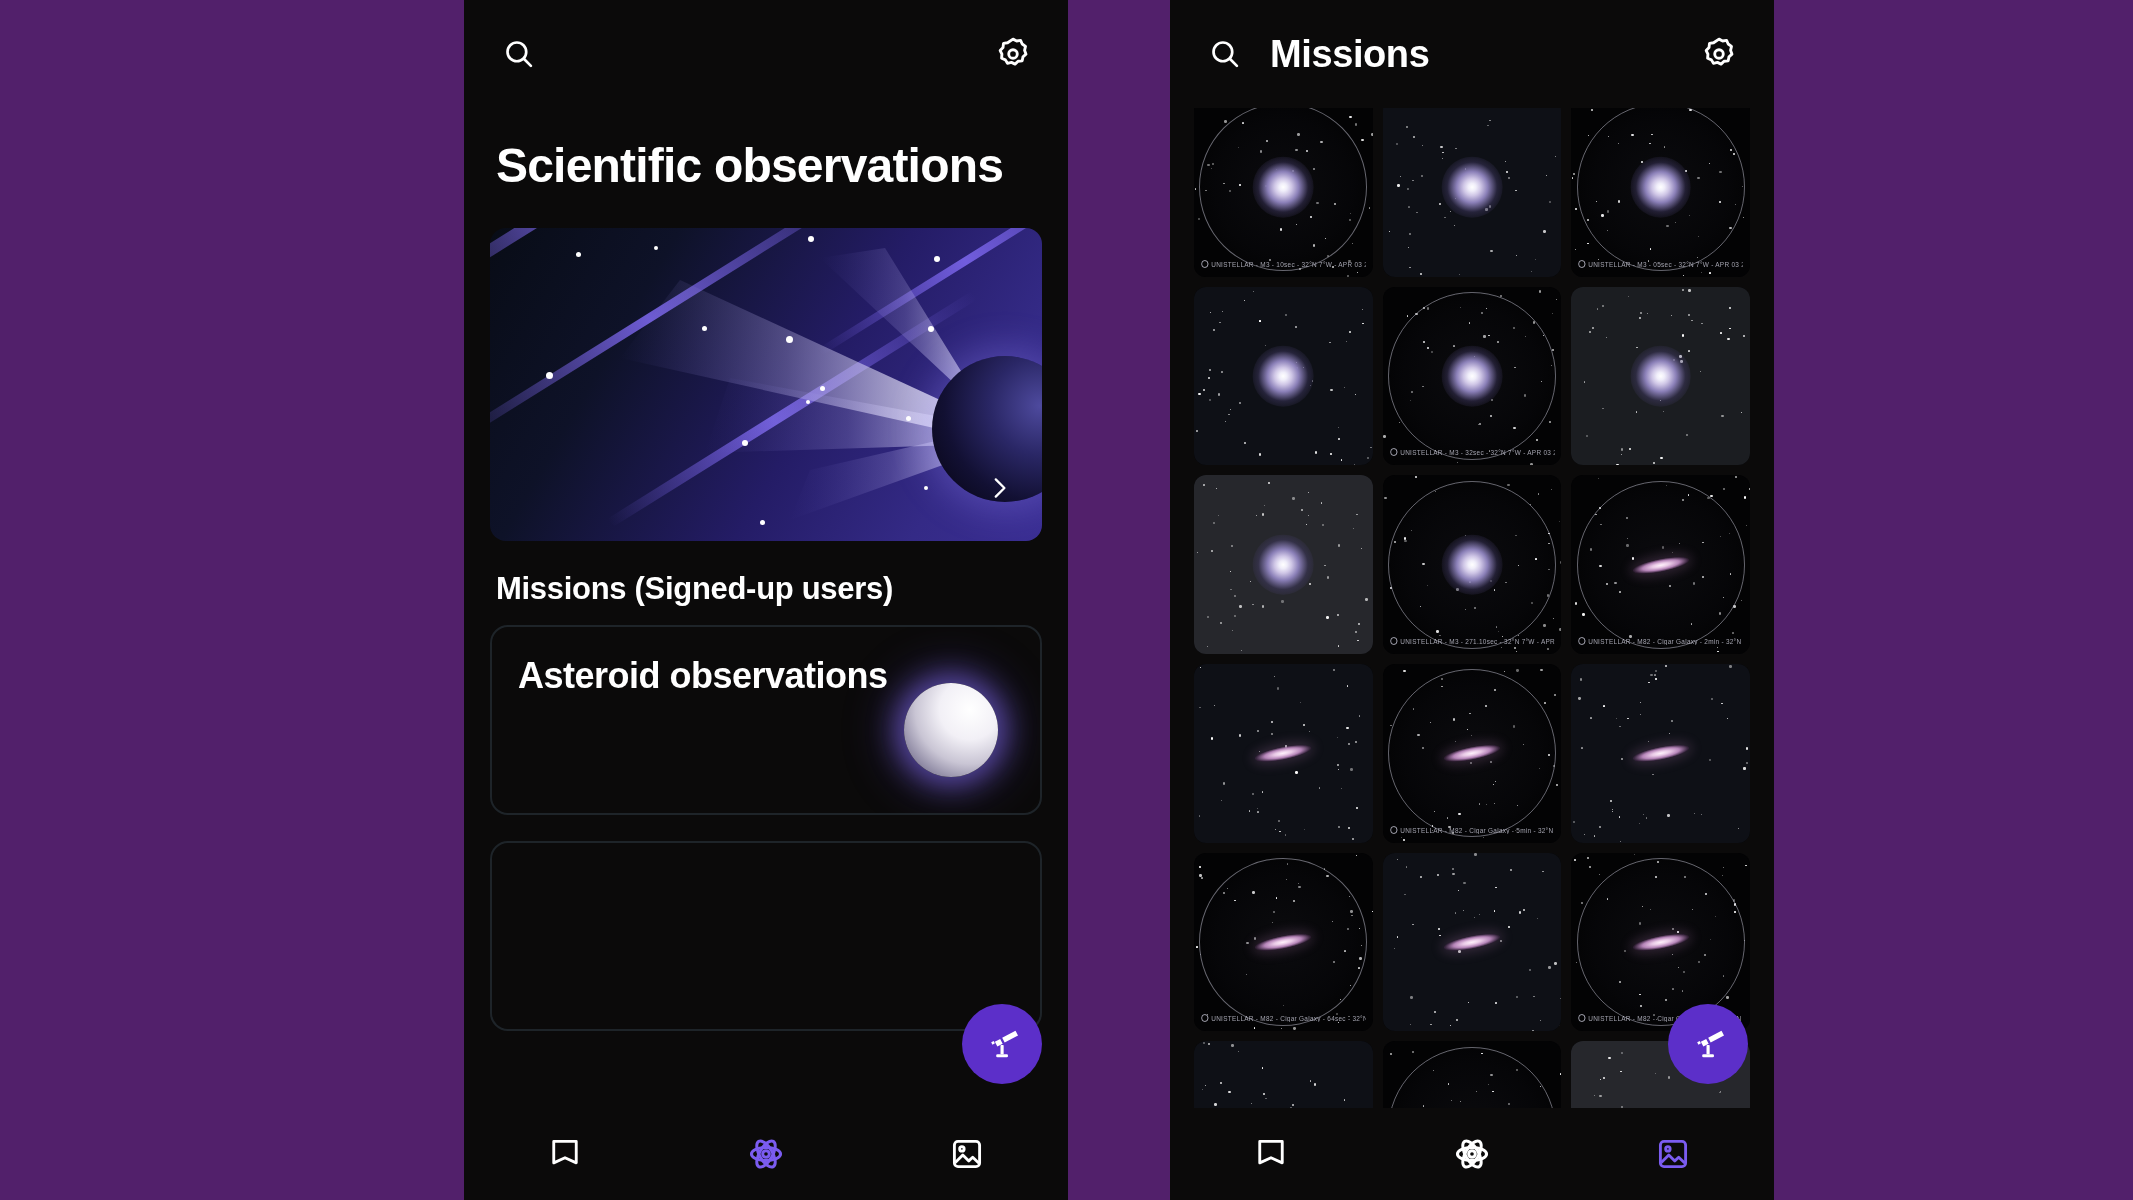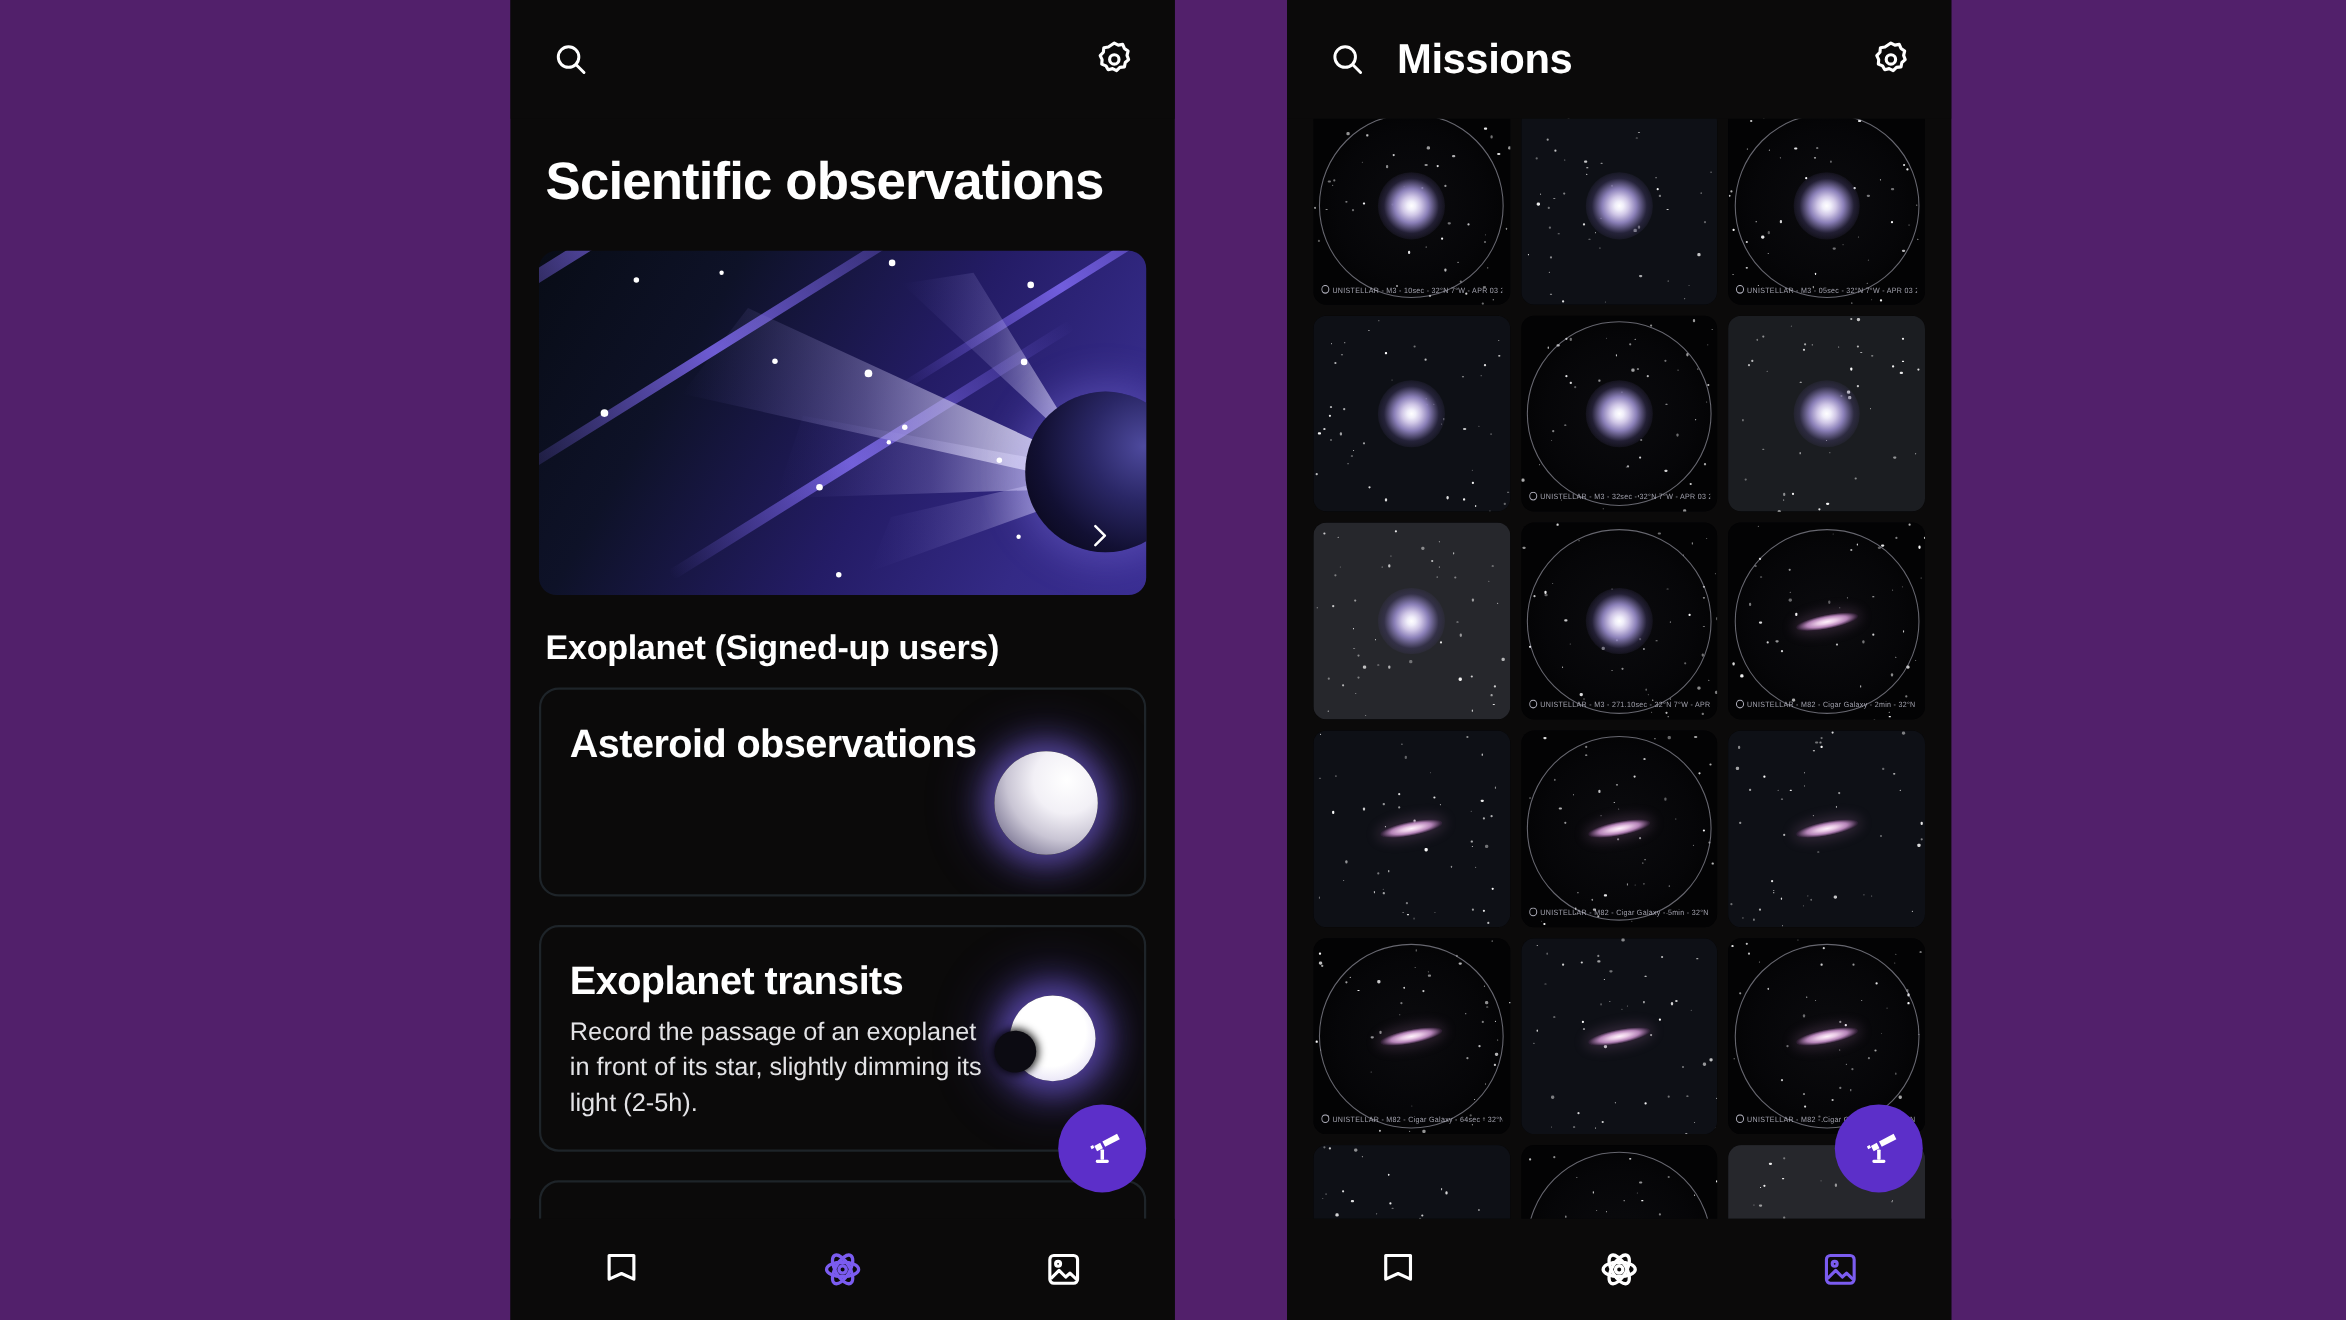--- a/index.html
+++ b/index.html
@@ -400,41 +400,31 @@
         <div class="promo-star" style="left:434px; top:258px; width:4px; height:4px;"></div>
         <div class="promo-star" style="left:270px; top:292px; width:5px; height:5px;"></div>
 
         <div class="promo-arrow">
           <svg width="26" height="34" viewBox="0 0 24 24" fill="none" stroke="#FFFFFF" stroke-width="2.1" stroke-linecap="round" stroke-linejoin="round">
             <polyline points="9,4 17,12 9,20"></polyline>
           </svg>
         </div>
       </div>
 
-      <div class="section-heading">Exoplanet (Signed-up users)</div>
+      <div class="section-heading">Missions (Signed-up users)</div>
 
       <div class="mission-list">
 
         <div class="mission-card">
           <div class="mission-title">Asteroid observations</div>
           <div class="mission-art">
             <div class="art-asteroid"></div>
           </div>
         </div>
 
-        <div class="mission-card">
-          <div class="mission-title">Exoplanet transits</div>
-          <div class="mission-desc">Record the passage of an exoplanet in front of its star, slightly dimming its light (2-5h).</div>
-          <div class="mission-art">
-            <div class="art-star-wrap">
-              <div class="art-star"></div>
-              <div class="art-transit"></div>
-            </div>
-          </div>
-        </div>
 
         <div class="mission-card">
 
           <div class="mission-desc"></div>
         </div>
 
       </div>
     </div>
 
     <div class="fab">

